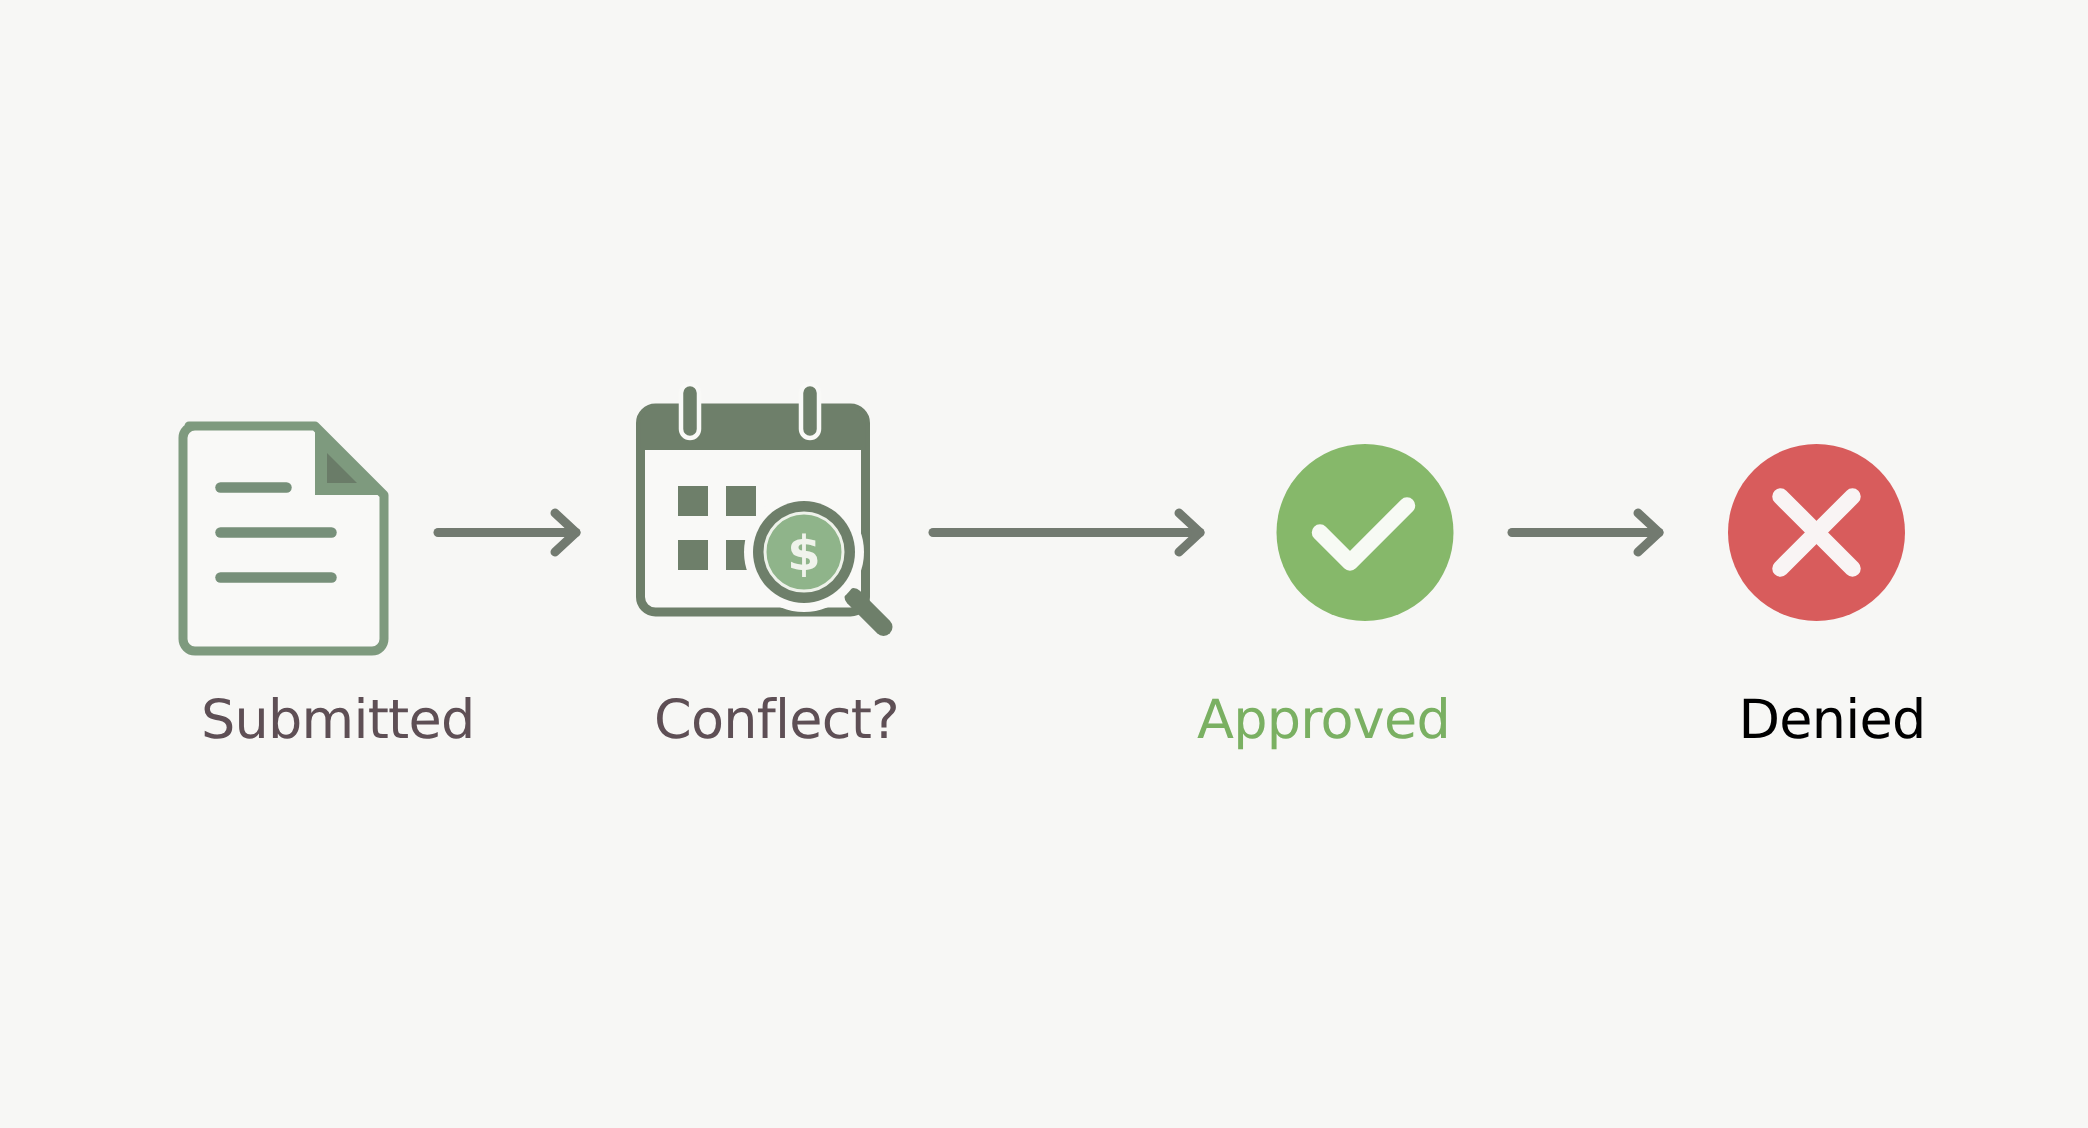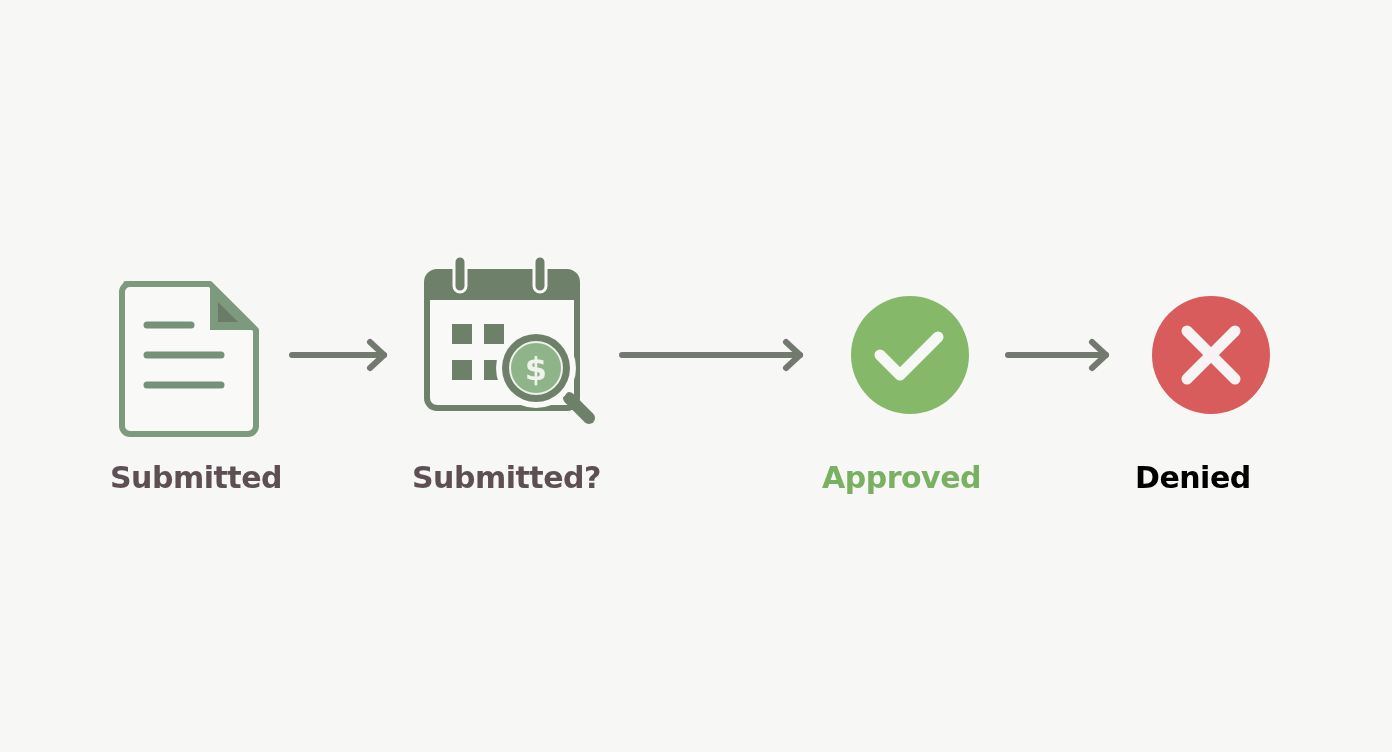--- a/index.html
+++ b/index.html
@@ -1,17 +1,17 @@
 <!DOCTYPE html>
 <html><head>
 <meta charset="utf-8">
 <style>
   html,body{margin:0;padding:0;}
   body{width:1392px;height:752px;background:#f7f7f5;position:relative;overflow:hidden;font-family:"DejaVu Sans","Liberation Sans",sans-serif;}
-  .label{position:absolute;font-weight:bold;font-size:30px;letter-spacing:-0.5px;white-space:nowrap;}
+  .label{position:absolute;font-weight:normal;font-size:36px;letter-spacing:-0.5px;white-space:nowrap;margin-left:24px;}
   svg{position:absolute;overflow:visible;}
 </style>
 </head>
 <body>
 
 <svg style="left:118px;top:280px" width="142" height="158" viewBox="0 0 142 158">
   <path d="M8 4 H92 L138 50 V146 a8 8 0 0 1 -8 8 H12 a8 8 0 0 1 -8 -8 V12 a8 8 0 0 1 8 -8 Z" fill="#f9f9f7" stroke="#7e9a7e" stroke-width="6" stroke-linejoin="round"></path>
   <path d="M92 4 V50 H138 Z" fill="#7e9a7e"></path>
   <path d="M100 22 V42 H120 Z" fill="#6a7c68"></path>
   <line x1="29" y1="45" x2="73" y2="45" stroke="#77907a" stroke-width="7" stroke-linecap="round"></line>
@@ -33,32 +33,32 @@
   <rect x="28" y="72" width="20" height="20" fill="#6e7f6a"></rect>
   <rect x="60" y="72" width="20" height="20" fill="#6e7f6a"></rect>
   <rect x="28" y="108" width="20" height="20" fill="#6e7f6a"></rect>
   <rect x="60" y="108" width="20" height="20" fill="#6e7f6a"></rect>
   <line x1="145" y1="146" x2="165" y2="166" stroke="#6e7f6a" stroke-width="12" stroke-linecap="round"></line>
   <circle cx="112" cy="116" r="40" fill="#f9f9f7"></circle>
   <circle cx="112" cy="116" r="34" fill="#6e7f6a"></circle>
   <circle cx="112" cy="116" r="26" fill="#8fb48a" stroke="#eef2ea" stroke-width="2"></circle>
   <text x="112" y="128" text-anchor="middle" font-family="DejaVu Sans, sans-serif" font-weight="bold" font-size="32" fill="#f0f3ec">$</text>
 </svg>
-<div class="label" style="left:412px;top:460px;color:#5e4f55">Submitted?</div>
+<div class="label" style="left:412px;top:460px;color:#5e4f55">Conflect?</div>
 
 <svg style="left:618px;top:338px" width="190" height="34" viewBox="0 0 190 34">
   <line x1="4" y1="17" x2="182" y2="17" stroke="#727a70" stroke-width="6" stroke-linecap="round"></line>
   <polyline points="168,4 182,17 168,30" fill="none" stroke="#727a70" stroke-width="6" stroke-linecap="round" stroke-linejoin="round"></polyline>
 </svg>
 
 <svg style="left:850px;top:295px" width="120" height="120" viewBox="0 0 120 120">
   <circle cx="60" cy="60" r="59" fill="#86b86a"></circle>
   <polyline points="30,60 50,80 88,42" fill="none" stroke="#f7faf4" stroke-width="11" stroke-linecap="round" stroke-linejoin="round"></polyline>
 </svg>
-<div class="label" style="left:822px;top:460px;color:#7ab062">Approved</div>
+<div class="label" style="left:774px;top:460px;color:#7ab062">Approved</div>
 
 <svg style="left:1004px;top:338px" width="110" height="34" viewBox="0 0 110 34">
   <line x1="4" y1="17" x2="102" y2="17" stroke="#727a70" stroke-width="6" stroke-linecap="round"></line>
   <polyline points="88,4 102,17 88,30" fill="none" stroke="#727a70" stroke-width="6" stroke-linecap="round" stroke-linejoin="round"></polyline>
 </svg>
 
 <svg style="left:1151px;top:295px" width="120" height="120" viewBox="0 0 120 120">
   <circle cx="60" cy="60" r="59" fill="#d85c5c"></circle>
   <line x1="36" y1="36" x2="84" y2="84" stroke="#f9f4f4" stroke-width="11" stroke-linecap="round"></line>
   <line x1="84" y1="36" x2="36" y2="84" stroke="#f9f4f4" stroke-width="11" stroke-linecap="round"></line>

